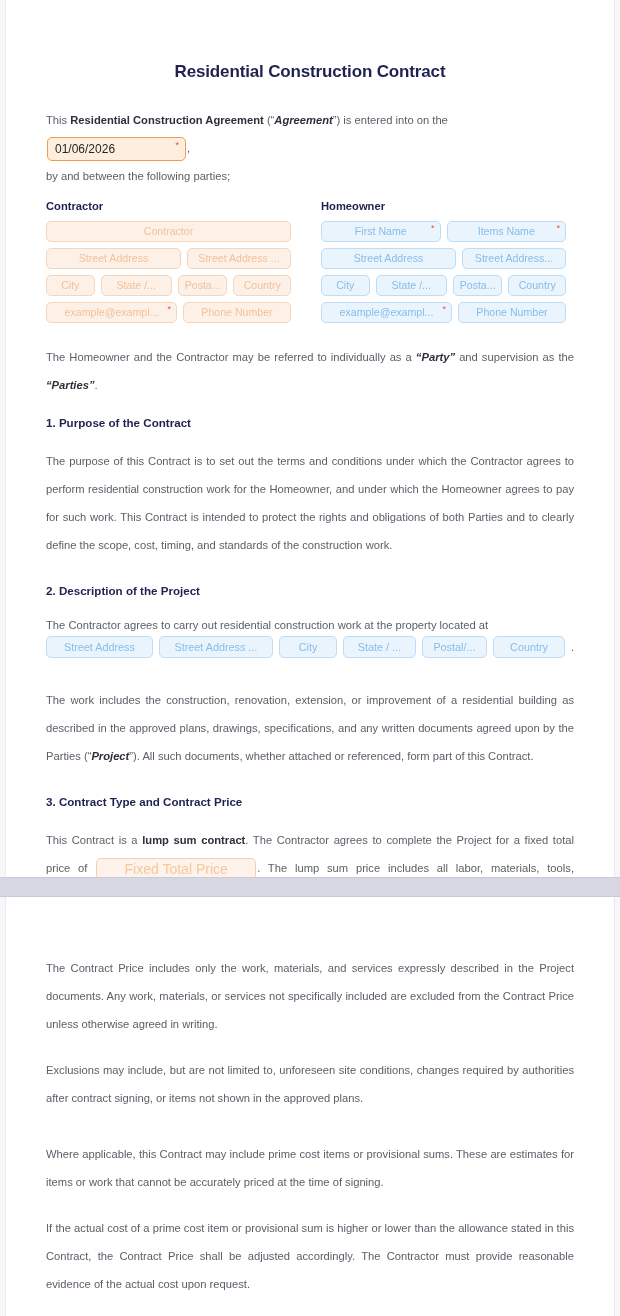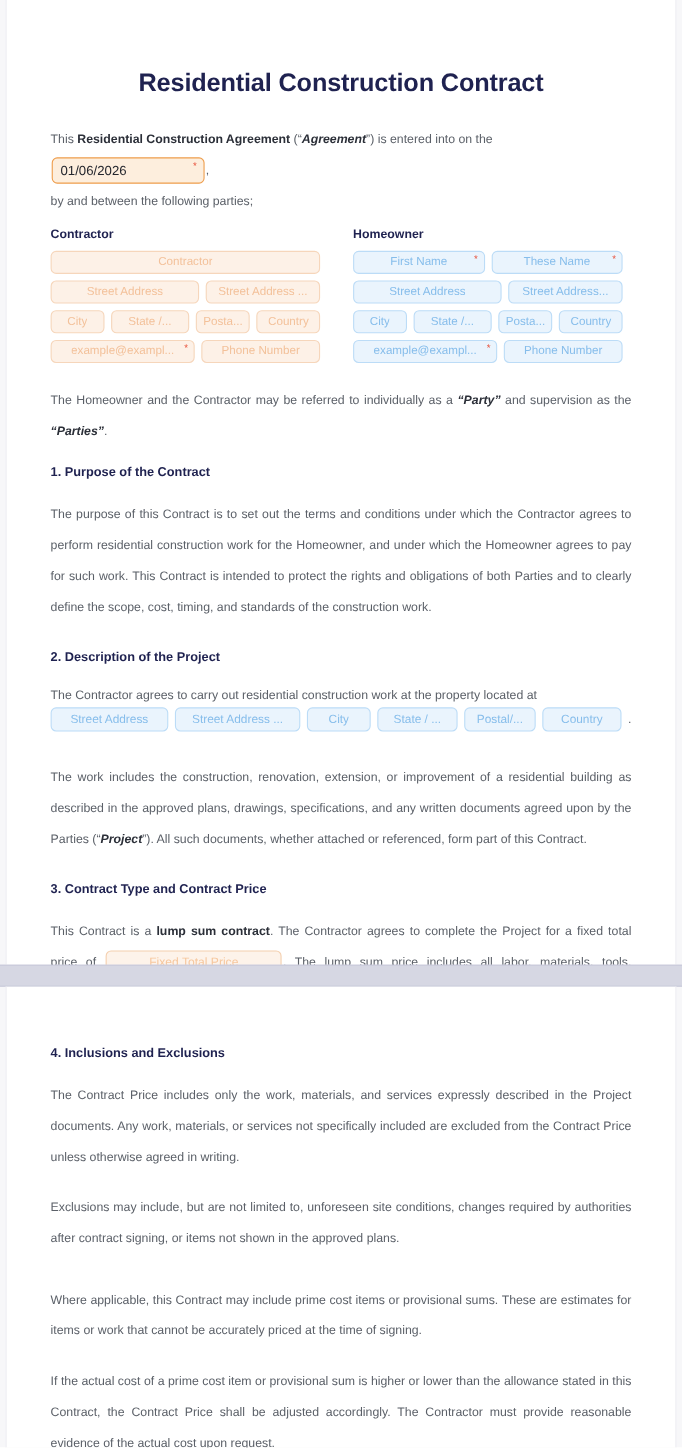--- a/index.html
+++ b/index.html
@@ -49,21 +49,21 @@
 
   .page-inner {
     padding: 0 40px;
   }
 
   
   .doc-title {
     margin: 0;
     padding-top: 62px;
     text-align: center;
-    font-size: 23px;
+    font-size: 17px;
     font-weight: bold;
     color: #1f2250;
     letter-spacing: -0.15px;
   }
 
   p.body-text, .body-text {
     margin: 0;
     font-size: 11.2px;
     line-height: 28px;
     color: #5b6068;
@@ -223,21 +223,21 @@
     display: inline-flex;
     align-items: center;
     justify-content: center;
     box-sizing: border-box;
     width: 160px;
     height: 22px;
     border-radius: 5px;
     background: #fdf3ea;
     border: 1px solid #f4cfae;
     color: #f6c79e;
-    font-size: 11px;
+    font-size: 14px;
     vertical-align: middle;
     margin: 0 1px;
   }
 </style>
 </head>
 <body>
 
 <div class="doc-root">
 
   <div class="page page-1">
@@ -305,21 +305,21 @@
 
         <div class="party-col">
           <div class="party-label">Homeowner</div>
 
           <div class="field-row">
             <div class="fld blue f-name">
               <span class="ph">First Name</span>
               <span class="req">*</span>
             </div>
             <div class="fld blue f-name">
-              <span class="ph">These Name</span>
+              <span class="ph">Items Name</span>
               <span class="req">*</span>
             </div>
           </div>
 
           <div class="field-row">
             <div class="fld blue f-addr1">
               <span class="ph">Street Address</span>
             </div>
             <div class="fld blue f-addr2">
               <span class="ph">Street Address...</span>
@@ -411,21 +411,20 @@
       </p>
 
     </div>
   </div>
 
   <div class="page-break"></div>
 
   <div class="page page-2">
     <div class="page-inner" style="padding-top:47px;">
 
-      <h2 class="section-heading">4. Inclusions and Exclusions</h2>
       <div class="spacer-10"></div>
       <p class="body-text">The Contract Price includes only the work, materials, and services expressly described in the Project documents. Any work, materials, or services not specifically included are excluded from the Contract Price unless otherwise agreed in writing.</p>
       <div class="spacer-18"></div>
       <p class="body-text">Exclusions may include, but are not limited to, unforeseen site conditions, changes required by authorities after contract signing, or items not shown in the approved plans.</p>
 
       <div class="spacer-18"></div>
 
       <div class="spacer-10"></div>
       <p class="body-text">Where applicable, this Contract may include prime cost items or provisional sums. These are estimates for items or work that cannot be accurately priced at the time of signing.</p>
       <div class="spacer-18"></div>

